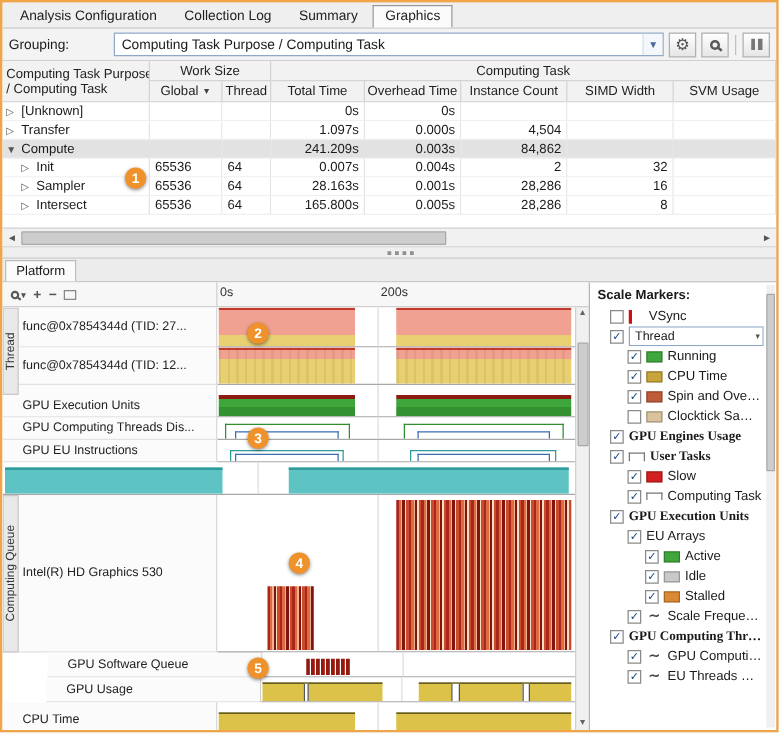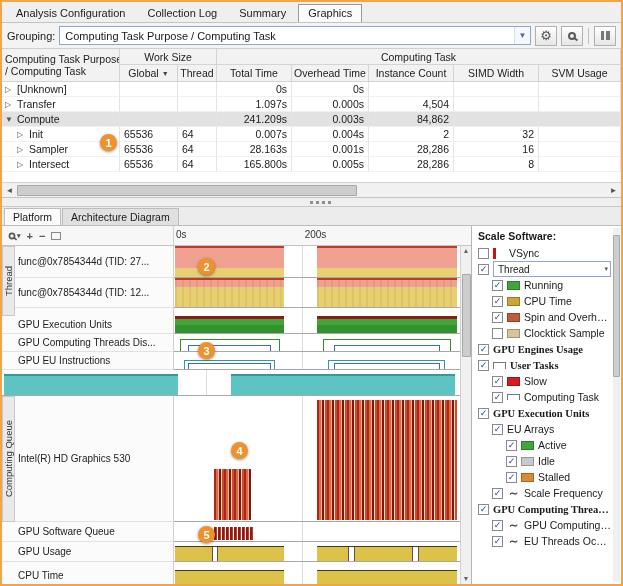--- a/index.html
+++ b/index.html
@@ -15,21 +15,21 @@
   }
 
   
   .tabbar { height: 21px; display: flex; align-items: flex-end; gap: 2px; padding: 2px 4px 0 4px; background: #efefef; border-bottom: 1px solid #c4c4c4; flex: none; }
   .tab { padding: 2px 9px 3px; color: #222; border: 1px solid transparent; border-bottom: none; white-space: nowrap; }
   .tab.active { background: #fbfbfb; border-color: #9a9a9a; }
 
   
   .grouping { height: 26px; flex: none; display: flex; align-items: center; gap: 4px; padding: 0 5px; background: #f3f3f3; border-bottom: 1px solid #cfcfcf; }
   .grouping-label { white-space: nowrap; }
-  .combo { flex: 1; height: 19px; background: #fff; border: 1px solid #8fa8c8; display: flex; align-items: center; padding: 0 0 0 5px; overflow: hidden; }
+  .combo { flex: 1; height: 19px; background: #fff; border: 1px solid #8fa8c8; display: flex; align-items: center; padding: 0 0 0 5px; overflow: hidden; margin-left: 32px; }
   .combo-text { white-space: nowrap; overflow: hidden; text-overflow: ellipsis; flex: 1; }
   .combo-arrow { width: 16px; align-self: stretch; display: flex; align-items: center; justify-content: center; color: #4a6b9a; border-left: 1px solid #d6dff0; background: #f4f7fc; font-size: 8px; flex: none; }
   .tool-btn { width: 22px; height: 20px; border: 1px solid #b0b0b0; background: linear-gradient(#ffffff,#e6e6e6); display: flex; align-items: center; justify-content: center; flex: none; }
   .vsep { width: 1px; height: 16px; background: #c0c0c0; margin: 0 1px; flex: none; }
   .mag { width: 8px; height: 8px; border: 2px solid #5a5a5a; border-radius: 50%; position: relative; display: inline-block; }
   .mag::after { content: ""; position: absolute; width: 5px; height: 2px; background: #5a5a5a; right: -4px; bottom: -2px; transform: rotate(40deg); }
   .gear { font-size: 13px; color: #555; line-height: 1; }
   .cols-ic { width: 9px; height: 9px; background: linear-gradient(90deg,#777 0 3px,transparent 3px 5px,#777 5px 9px); }
 
   
@@ -81,21 +81,21 @@
   .tl-label { width: 172px; flex: none; background: #fbfbfb; border-right: 1px solid #cfcfcf; border-bottom: 1px solid #e2e2e2; font-size: 10px; color: #222; display: flex; align-items: center; padding: 0 3px 0 16px; overflow: hidden; white-space: nowrap; }
   .tl-label .lbl { overflow: hidden; text-overflow: ellipsis; }
   .tl-label .val { margin-left: auto; padding-left: 4px; color: #333; }
   .chart { flex: 1; min-width: 0; position: relative; background: #fff; border-bottom: 1px solid #a8a8a8; overflow: hidden; }
   .chart::before { content: ""; position: absolute; left: 44.6%; top: 0; bottom: 0; width: 1px; background: #ddd; }
 
   .r-thread1 { height: 32px; } .r-thread2 { height: 30px; }
   .r-spacer { height: 8px; } .r-spacer .chart { border-bottom: none; } .r-spacer .tl-label { border-bottom: none; }
   .r-exec, .r-ct, .r-eui { height: 18px; }
   .r-mem { height: 26px; } .r-queue { height: 126px; }
-  .r-sq { height: 20px; } .r-usage { height: 20px; } .r-cpu { height: 28px; }
+  .r-sq { height: 20px; padding-left: 36px; } .r-usage { height: 20px; padding-left: 35px; } .r-cpu { height: 28px; }
 
   .band { position: absolute; top: 0; bottom: 0; }
   .pos-a { left: 0.5%; width: 38%; } .pos-b { left: 50%; width: 48.8%; }
   .th1 { background: linear-gradient(180deg,#c23a2c 0 2px,#f0a191 2px 72%,#e7cf72 72% 100%); }
   .th2 { background: repeating-linear-gradient(90deg, rgba(120,90,0,0.10) 0 2px, transparent 2px 7px), linear-gradient(180deg,#c23a2c 0 2px,#f0a191 2px 32%,#e7cf72 32% 100%); }
   .eu-band { background: linear-gradient(180deg,#8e1c12 0 3px,#3fa63c 3px 55%,#33922f 55% 100%); }
   .wave { position: absolute; bottom: 0; border: 1px solid; border-bottom: none; }
   .wave.g { left: 4%; right: 4%; top: 32%; border-color: #2f8f2f; }
   .wave.bl { left: 12%; right: 12%; top: 62%; border-color: #3a6fb5; }
   .wave.tl2 { left: 8%; right: 8%; top: 48%; border-color: #2f9b9b; }
@@ -114,21 +114,21 @@
   .gs-queue { top: 150px; height: 126px; }
 
   .vscroll { width: 11px; flex: none; background: #f0f0f0; border-left: 1px solid #d0d0d0; display: flex; flex-direction: column; align-items: center; padding: 1px 0; }
   .vs-arrow { font-size: 7px; color: #666; line-height: 8px; flex: none; }
   .vs-track { flex: 1; width: 9px; position: relative; }
   .vs-thumb { position: absolute; top: 6%; height: 26%; left: 0; right: 0; background: #cdcdcd; border: 1px solid #a8a8a8; border-radius: 1px; }
 
   
   .legend { width: 150px; flex: none; background: #ffffff; border-left: 1px solid #b5b5b5; padding: 3px 10px 3px 6px; font-size: 10.5px; overflow: hidden; position: relative; }
   .legend-title { font-weight: bold; margin: 1px 0 3px; }
-  .litem { display: flex; align-items: center; gap: 4px; height: 16px; overflow: hidden; }
+  .litem { display: flex; align-items: center; gap: 4px; height: 16px; overflow: hidden; margin-left: 10px; }
   .litem .lbl { overflow: hidden; text-overflow: ellipsis; white-space: nowrap; }
   .litem.bold .lbl { font-weight: bold; font-family: Liberation Serif, serif; }
   .ind1 { padding-left: 14px; } .ind2 { padding-left: 28px; }
   .cb { width: 11px; height: 11px; border: 1px solid #8a8a8a; background: #fff; display: flex; align-items: center; justify-content: center; font-size: 9px; color: #1a4a8a; line-height: 1; flex: none; }
   .chip { width: 13px; height: 9px; flex: none; border: 1px solid rgba(0,0,0,0.25); }
   .chip-vsync { width: 12px; height: 11px; border: none; background: linear-gradient(90deg,#cc1111 0 3px,transparent 3px); }
   .chip-running { background: #3fa63c; }
   .chip-cputime { background: #c9a43a; }
   .chip-spin { background: #c05b3a; }
   .chip-clock { background: #d8c49c; }
@@ -290,21 +290,20 @@
     </div>
   </div>
 
   <div class="splitter">
       <div class="splitter-handle"></div>
     </div>
 
   <div class="bottom">
     <div class="btabbar">
       <div class="btab active">Platform</div>
-      <div class="btab">Architecture Diagram</div>
     </div>
 
     <div class="content-row">
       <div class="timeline">
         <div class="toolbar-ruler">
           <div class="tl-toolbar">
             <span class="tbtn">
                 <span class="mag" style="transform:scale(0.85)"></span>
                 <span class="caret">▾</span>
               </span>
@@ -453,21 +452,21 @@
             <div class="vs-arrow">▲</div>
             <div class="vs-track">
                 <div class="vs-thumb"></div>
               </div>
             <div class="vs-arrow">▼</div>
           </div>
         </div>
       </div>
 
       <div class="legend">
-        <div class="legend-title">Scale Software:</div>
+        <div class="legend-title">Scale Markers:</div>
 
         <div class="litem">
           <span class="cb"></span>
           <span class="chip chip-vsync"></span>
           <span class="lbl">VSync</span>
         </div>
 
         <div class="litem">
           <span class="cb">✓</span>
           <span class="lcombo">

